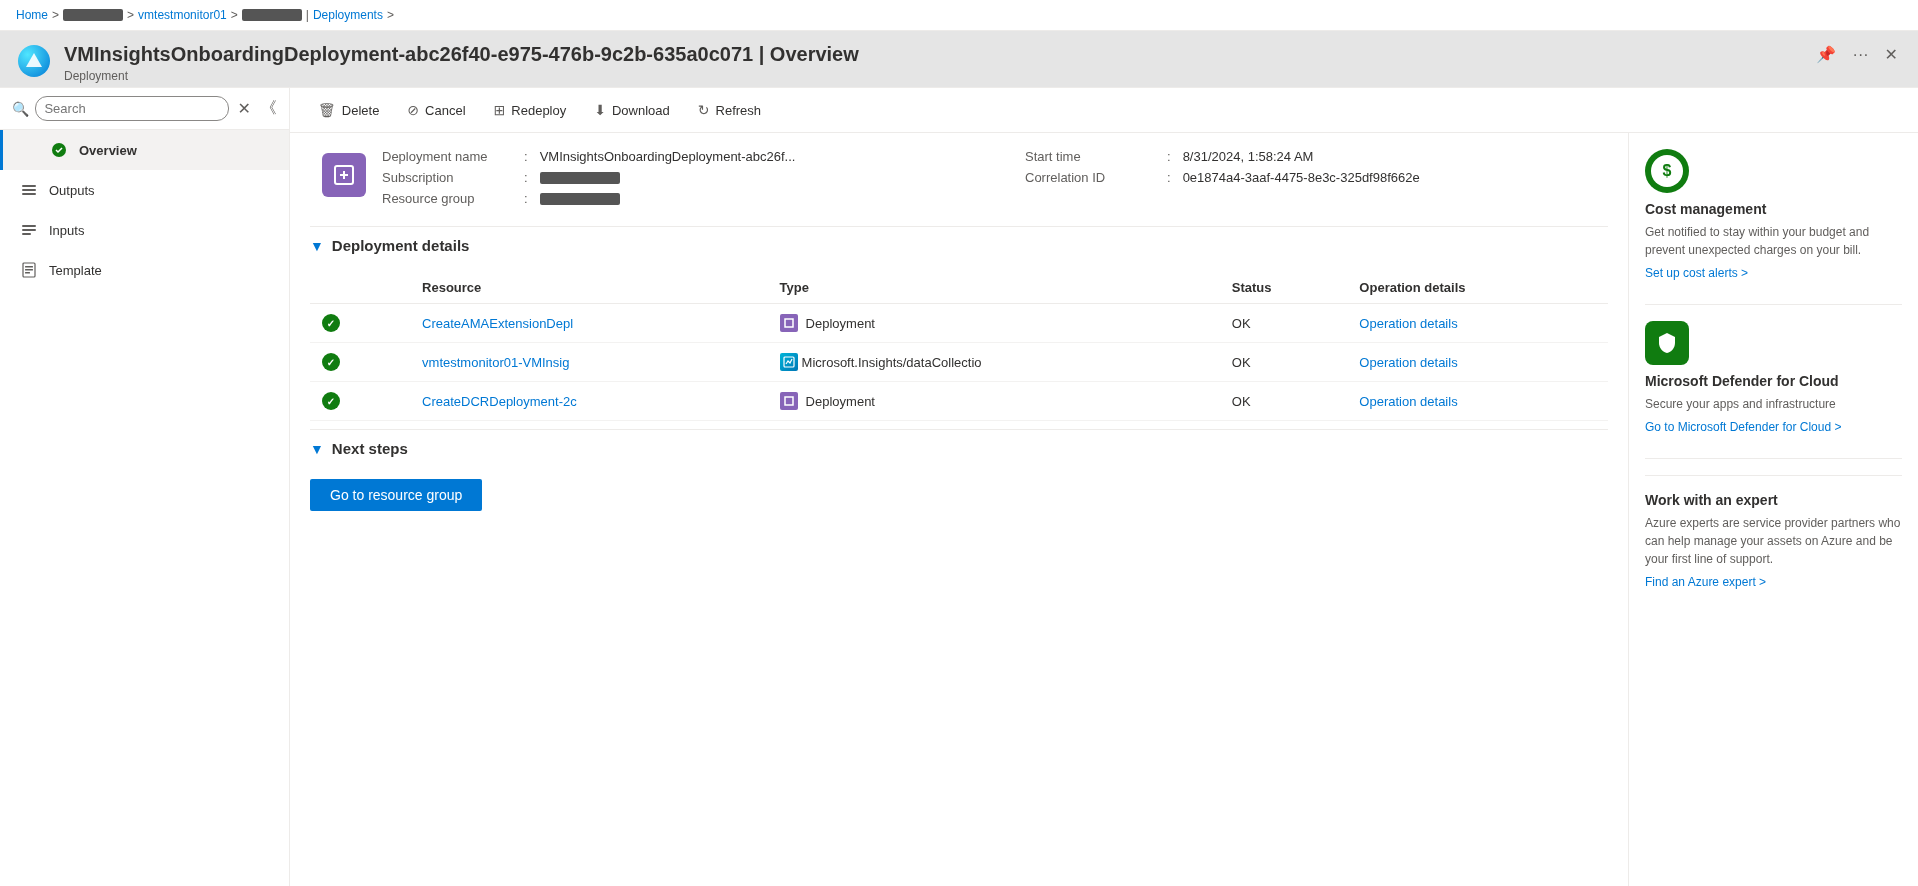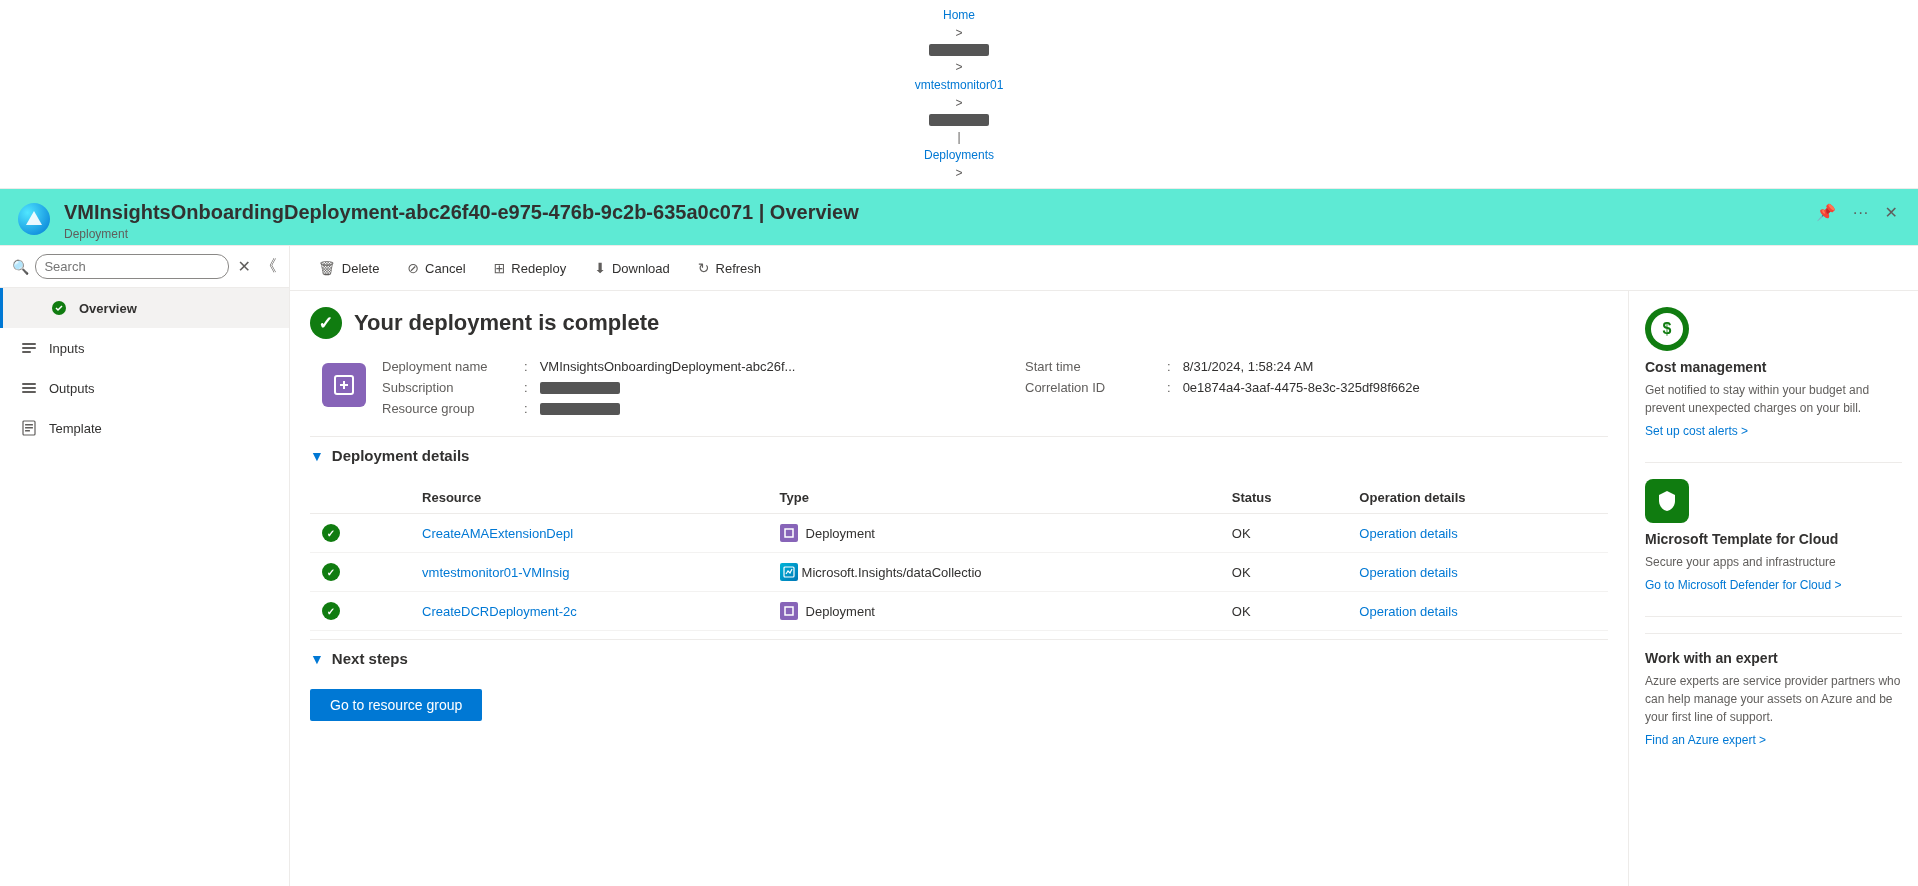--- a/index.html
+++ b/index.html
@@ -1,26 +1,26 @@
 <!DOCTYPE html>
 <html><head>
   <meta charset="utf-8">
   <style>
     * { box-sizing: border-box; margin: 0; padding: 0; }
     body { font-family: 'Segoe UI', Arial, sans-serif; font-size: 13px; color: #323130; background: #f3f2f1; height: 886px; overflow: hidden; }
 
     .app-container { display: flex; flex-direction: column; height: 100%; background: #fff; }
 
     
-    .breadcrumb { display: flex; align-items: center; padding: 8px 16px; font-size: 12px; color: #605e5c; background: #fff; border-bottom: 1px solid #edebe9; gap: 4px; flex-direction: column; }
+    .breadcrumb { display: flex; align-items: center; padding: 8px 16px; font-size: 12px; color: #605e5c; background: #fff; border-bottom: 1px solid #edebe9; gap: 4px; }
     .breadcrumb a { color: #0078d4; text-decoration: none; }
     .breadcrumb .redacted { background: #555; color: #555; border-radius: 2px; display: inline-block; width: 60px; height: 12px; vertical-align: middle; }
 
     
-    .page-header { display: flex; align-items: flex-start; padding: 10px 16px 4px 16px; background: #5eead4; border-bottom: 1px solid #edebe9; gap: 12px; }
+    .page-header { display: flex; align-items: flex-start; padding: 10px 16px 4px 16px; background: #e5e5e5; border-bottom: 1px solid #edebe9; gap: 12px; }
     .header-icon { width: 36px; height: 36px; display: flex; align-items: center; justify-content: center; flex-shrink: 0; margin-top: 2px; }
     .header-icon-azure { width: 32px; height: 32px; background: radial-gradient(circle at 30% 30%, #50e6ff, #0078d4); border-radius: 50%; display: flex; align-items: center; justify-content: center; }
     .header-text { flex: 1; }
     .header-title { font-size: 20px; font-weight: 600; color: #323130; line-height: 1.3; }
     .header-subtitle { font-size: 12px; color: #605e5c; margin-top: 2px; }
     .header-actions-top { display: flex; align-items: center; gap: 8px; margin-left: auto; }
     .pin-btn, .more-btn, .close-btn { background: none; border: none; cursor: pointer; color: #605e5c; font-size: 16px; padding: 4px; display: flex; align-items: center; justify-content: center; border-radius: 4px; }
 
     
     .main-layout { display: flex; flex: 1; overflow: hidden; }
@@ -151,34 +151,34 @@
                 <path d="M5 8l2 2 4-4" stroke="white" stroke-width="1.5" fill="none"></path>
               </svg>
           </div>
           <span class="nav-item-label">Overview</span>
         </div>
         <div class="nav-item">
           <div class="nav-item-icon">
             <svg width="16" height="16" viewBox="0 0 16 16">
                 <rect x="1" y="3" width="14" height="2" rx="1" fill="#605e5c"></rect>
                 <rect x="1" y="7" width="14" height="2" rx="1" fill="#605e5c"></rect>
-                <rect x="1" y="11" width="9" height="2" rx="1" fill="#605e5c"></rect>
+                <rect x="1" y="11" width="14" height="2" rx="1" fill="#605e5c"></rect>
               </svg>
           </div>
-          <span class="nav-item-label">Inputs</span>
+          <span class="nav-item-label">Outputs</span>
         </div>
         <div class="nav-item">
           <div class="nav-item-icon">
             <svg width="16" height="16" viewBox="0 0 16 16">
                 <rect x="1" y="3" width="14" height="2" rx="1" fill="#605e5c"></rect>
                 <rect x="1" y="7" width="14" height="2" rx="1" fill="#605e5c"></rect>
-                <rect x="1" y="11" width="14" height="2" rx="1" fill="#605e5c"></rect>
+                <rect x="1" y="11" width="9" height="2" rx="1" fill="#605e5c"></rect>
               </svg>
           </div>
-          <span class="nav-item-label">Outputs</span>
+          <span class="nav-item-label">Inputs</span>
         </div>
         <div class="nav-item">
           <div class="nav-item-icon">
             <svg width="16" height="16" viewBox="0 0 16 16">
                 <rect x="2" y="1" width="12" height="14" rx="1" fill="none" stroke="#605e5c" stroke-width="1.2"></rect>
                 <rect x="4" y="4" width="8" height="1.5" rx="0.5" fill="#605e5c"></rect>
                 <rect x="4" y="7" width="8" height="1.5" rx="0.5" fill="#605e5c"></rect>
                 <rect x="4" y="10" width="5" height="1.5" rx="0.5" fill="#605e5c"></rect>
               </svg>
           </div>
@@ -209,24 +209,20 @@
         <button class="toolbar-btn">
           <span class="toolbar-btn-icon">↻</span>
           <span>Refresh</span>
         </button>
       </div>
 
       <div style="display:flex; flex:1; overflow:hidden;">
 
         <div class="content-area">
 
-          <div class="deployment-complete">
-            <div class="deploy-check"></div>
-            <h2 class="deploy-title">Your deployment is complete</h2>
-          </div>
 
           <div style="display:flex; align-items:flex-start; margin-bottom:20px; margin-left:12px;">
             <div class="deploy-header-icon" style="margin-right:16px; margin-top:4px;">
               <svg width="24" height="24" viewBox="0 0 24 24">
                   <rect x="3" y="3" width="18" height="18" rx="2" fill="none" stroke="white" stroke-width="2"></rect>
                   <path d="M8 12h8M12 8v8" stroke="white" stroke-width="2"></path>
                 </svg>
             </div>
             <div style="display:grid; grid-template-columns: 1fr 1fr; gap: 6px 60px; flex:1;">
               <div class="info-row">
@@ -352,21 +348,21 @@
           <hr class="panel-divider">
 
           <div class="panel-item">
             <div class="panel-icon-container">
               <div class="defender-icon">
                 <svg width="24" height="24" viewBox="0 0 24 24">
                     <path d="M12 2L4 6v6c0 5 3.5 9 8 10 4.5-1 8-5 8-10V6L12 2z" fill="white"></path>
                   </svg>
               </div>
             </div>
-            <div class="panel-heading">Microsoft Template for Cloud</div>
+            <div class="panel-heading">Microsoft Defender for Cloud</div>
             <div class="panel-text">Secure your apps and infrastructure</div>
             <a class="panel-link">Go to Microsoft Defender for Cloud &gt;</a>
           </div>
 
           <hr class="panel-divider">
 
 
           <hr class="panel-divider">
 
           <div class="panel-item">

